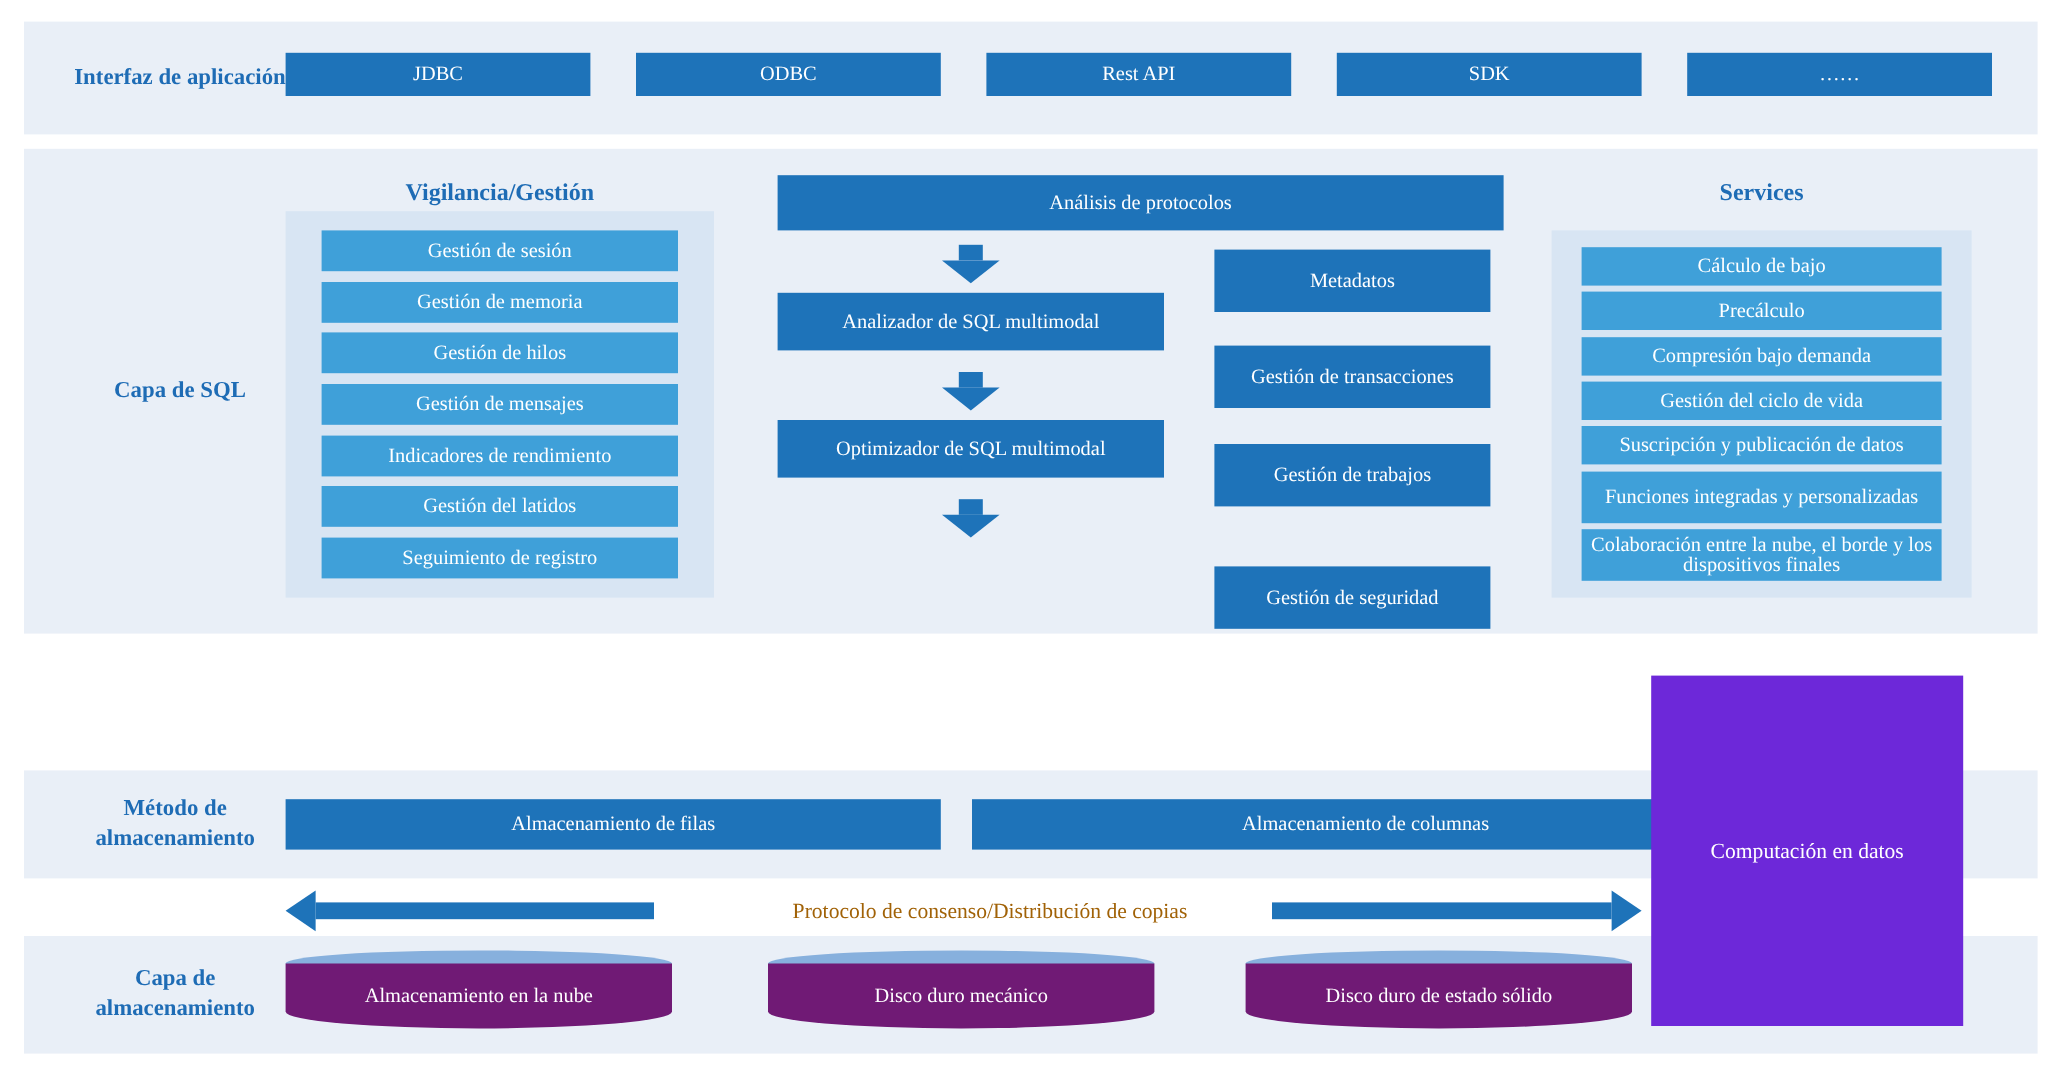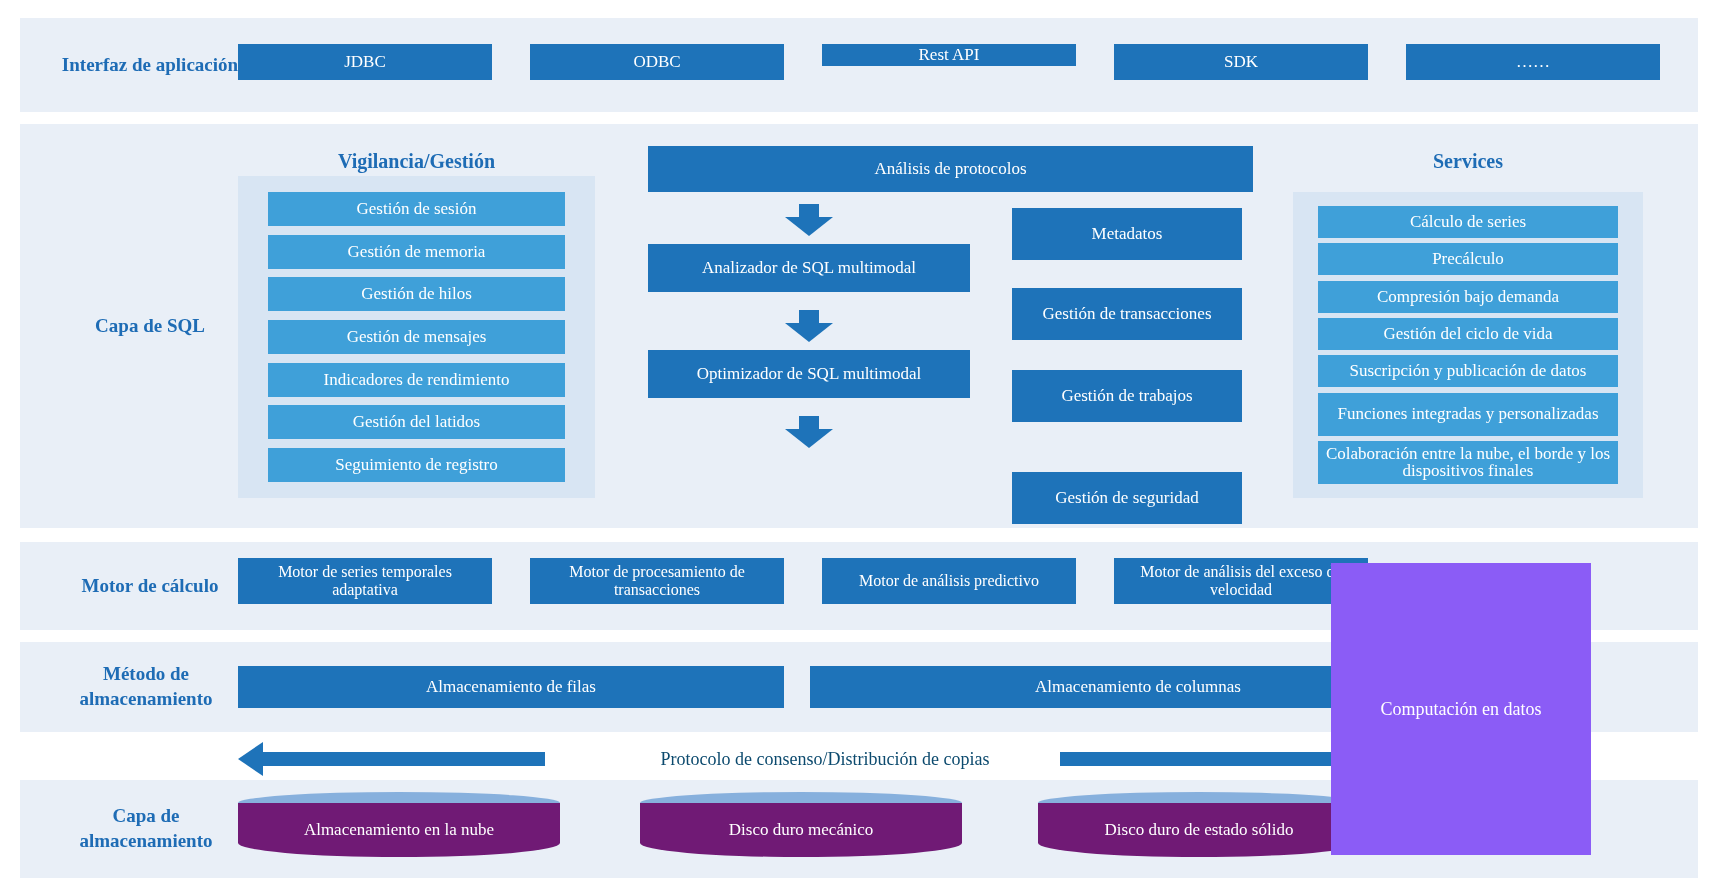--- a/index.html
+++ b/index.html
@@ -45,26 +45,26 @@
   .down-arrow { position: absolute; width: 48px; display: flex; flex-direction: column; align-items: center; }
   .down-arrow .stem { width: 20px; height: 13px; background: #1e73b9; }
   .down-arrow .head { width: 0; height: 0; border-left: 24px solid transparent; border-right: 24px solid transparent; border-top: 19px solid #1e73b9; }
 
   .h-arrow { position: absolute; display: flex; align-items: center; height: 34px; }
   .h-arrow .stem { flex: 1; height: 14px; background: #1e73b9; }
   .h-arrow .head-left  { width: 0; height: 0; border-top: 17px solid transparent; border-bottom: 17px solid transparent; border-right: 25px solid #1e73b9; }
   .h-arrow .head-right { width: 0; height: 0; border-top: 17px solid transparent; border-bottom: 17px solid transparent; border-left: 25px solid #1e73b9; }
 
   .protocol-text {
-    position: absolute; color: #0c4a6e; font-size: 18px; text-align: center; line-height: 34px;
+    position: absolute; color: #a16207; font-size: 18px; text-align: center; line-height: 34px;
   }
 
   .side-box {
-    position: absolute; left: 1331px; top: 563px; width: 260px; height: 292px;
-    background: #8b5cf6; color: #ffffff; font-size: 18px;
+    position: absolute; left: 1376px; top: 563px; width: 260px; height: 292px;
+    background: #6d28d9; color: #ffffff; font-size: 18px;
     display: flex; align-items: center; justify-content: center; text-align: center;
   }
 
   .cylinder { position: absolute; width: 322px; height: 66px; top: 12px; }
   .cylinder .cyl-top {
     position: absolute; left: 0; top: 0; width: 100%; height: 22px;
     background: #87b0dd; border-radius: 50%;
   }
   .cylinder .cyl-body {
     position: absolute; left: 0; top: 11px; width: 100%; height: 54px;
@@ -75,21 +75,21 @@
 </style>
 </head>
 <body>
 
 <div class="canvas">
 
   <div class="band band-1">
     <div class="band-label">Interfaz de aplicación</div>
     <div class="btn" style="left:218px; top:26px; width:254px; height:36px;">JDBC</div>
     <div class="btn" style="left:510px; top:26px; width:254px; height:36px;">ODBC</div>
-    <div class="btn" style="left:802px; top:26px; width:254px; height:22px;">Rest API</div>
+    <div class="btn" style="left:802px; top:26px; width:254px; height:36px;">Rest API</div>
     <div class="btn" style="left:1094px; top:26px; width:254px; height:36px;">SDK</div>
     <div class="btn" style="left:1386px; top:26px; width:254px; height:36px;">……</div>
   </div>
 
   <div class="band band-2">
     <div class="band-label">Capa de SQL</div>
 
     <div class="heading" style="left:218px; top:26px; width:357px;">Vigilancia/Gestión</div>
     <div class="panel monitoring" style="left:218px; top:52px; width:357px; height:322px;">
       <div class="item">Gestión de sesión</div>
@@ -120,37 +120,30 @@
         <div class="head"></div>
     </div>
 
     <div class="btn" style="left:992px; top:84px; width:230px; height:52px;">Metadatos</div>
     <div class="btn" style="left:992px; top:164px; width:230px; height:52px;">Gestión de transacciones</div>
     <div class="btn" style="left:992px; top:246px; width:230px; height:52px;">Gestión de trabajos</div>
     <div class="btn" style="left:992px; top:348px; width:230px; height:52px;">Gestión de seguridad</div>
 
     <div class="heading" style="left:1273px; top:26px; width:350px;">Services</div>
     <div class="panel services" style="left:1273px; top:68px; width:350px; height:306px;">
-      <div class="item">Cálculo de series</div>
+      <div class="item">Cálculo de bajo</div>
       <div class="item">Precálculo</div>
       <div class="item">Compresión bajo demanda</div>
       <div class="item">Gestión del ciclo de vida</div>
       <div class="item">Suscripción y publicación de datos</div>
       <div class="item tall">Funciones integradas y personalizadas</div>
       <div class="item tall">Colaboración entre la nube, el borde y los dispositivos finales</div>
     </div>
   </div>
 
-  <div class="band band-3">
-    <div class="band-label">Motor de cálculo</div>
-    <div class="btn" style="left:218px; top:16px; width:254px; height:46px; font-size:16px;">Motor de series temporales adaptativa</div>
-    <div class="btn" style="left:510px; top:16px; width:254px; height:46px; font-size:16px;">Motor de procesamiento de transacciones</div>
-    <div class="btn" style="left:802px; top:16px; width:254px; height:46px; font-size:16px;">Motor de análisis predictivo</div>
-    <div class="btn" style="left:1094px; top:16px; width:254px; height:46px; font-size:16px;">Motor de análisis del exceso de velocidad</div>
-  </div>
 
   <div class="band band-4">
     <div class="band-label narrow">Método de almacenamiento</div>
     <div class="btn" style="left:218px; top:24px; width:546px; height:42px;">Almacenamiento de filas</div>
     <div class="btn" style="left:774px; top:24px; width:656px; height:42px;margin-left:16px;">Almacenamiento de columnas</div>
   </div>
 
   <div class="h-arrow" style="left:238px; top:742px; width:307px;">
     <div class="head-left"></div>
       <div class="stem"></div>

